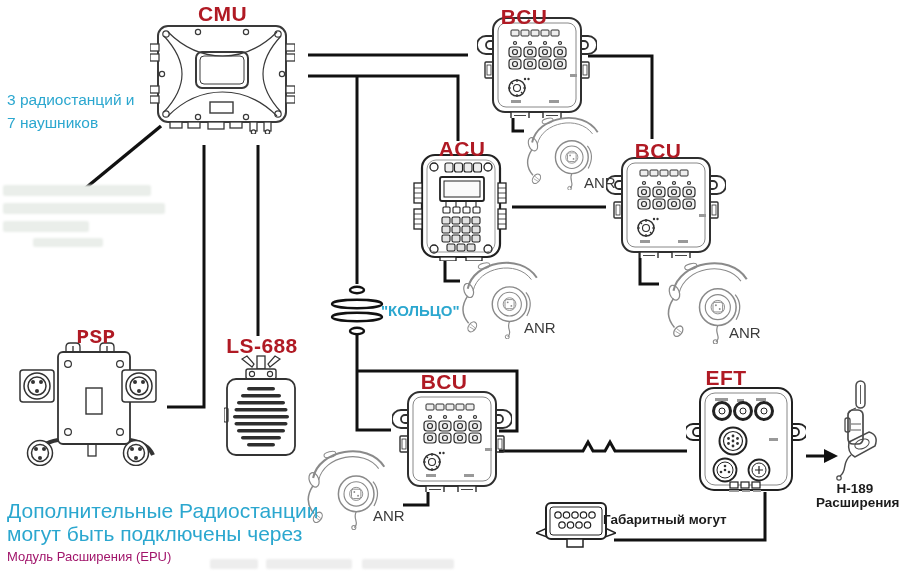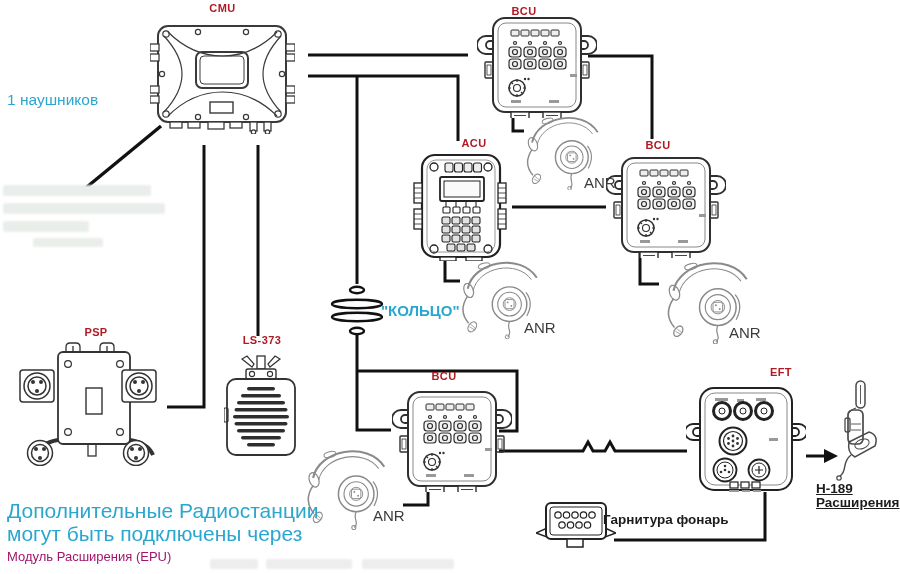--- a/index.html
+++ b/index.html
@@ -1,24 +1,24 @@
 <!DOCTYPE html>
 <html style="--device-label: #B01A24; --note-blue: #2BA7CF; --note-purple: #A1156B; --line: #111111;"><head>
 <meta charset="utf-8">
 <style>
   html,body{margin:0;padding:0;background:#fff;}
   .stage{position:relative;width:900px;height:574px;background:#fff;overflow:hidden;
          font-family:"Liberation Sans",sans-serif;}
   .abs{position:absolute;}
   .overlay{left:0;top:0;width:900px;height:574px;pointer-events:none;}
-  .device-label{font-weight:bold;color:var(--device-label,#B01A24);font-size:11px;
+  .device-label{font-weight:bold;color:var(--device-label,#B01A24);font-size:21px;
                 text-align:center;letter-spacing:.4px;white-space:nowrap;}
   .anr-label{font-size:15px;color:#3b3b3b;white-space:nowrap;}
   .black-label{font-size:13.5px;font-weight:bold;color:#1c1c1c;white-space:nowrap;}
-  .black-label.center{text-decoration:underline;}
+  .black-label.center{text-align:center;}
   .note-blue{color:var(--note-blue,#2BA7CF);font-size:15.5px;line-height:23px;white-space:nowrap;}
   .note-blue2{color:var(--note-blue,#2BA7CF);font-size:21px;line-height:22.5px;white-space:nowrap;}
   .note-purple{color:var(--note-purple,#A1156B);font-size:13px;line-height:23px;white-space:nowrap;}
   .ring-label{color:var(--note-blue,#2BA7CF);font-size:15px;font-weight:bold;white-space:nowrap;}
   .ghost{background:#eaeeea;border-radius:2px;filter:blur(1px);}
   .ghost2{background:#ededed;border-radius:2px;filter:blur(1px);}
   svg{display:block;}
 </style>
 </head>
 <body>
@@ -553,40 +553,41 @@
           <circle cx="34.5" cy="29" r="3.2"></circle>
           <circle cx="43" cy="29" r="3.2"></circle>
           <circle cx="51.5" cy="29" r="3.2"></circle>
       </g>
       <rect x="31" y="43" width="16" height="8" stroke-width="1.5" fill="#fff"></rect>
     </svg>
   </div>
 
   <div class="abs device-label" style="left:185px;top:2px;width:75px;">CMU</div>
   <div class="abs device-label" style="left:494px;top:5px;width:60px;">BCU</div>
-  <div class="abs device-label" style="left:444px;top:137px;width:60px;">ACU</div>
+  <div class="abs device-label" style="left:432px;top:137px;width:60px;">ACU</div>
   <div class="abs device-label" style="left:628px;top:139px;width:60px;">BCU</div>
   <div class="abs device-label" style="left:414px;top:370px;width:60px;">BCU</div>
-  <div class="abs device-label" style="left:66px;top:326px;width:60px;">PSP</div>
-  <div class="abs device-label" style="left:222px;top:334px;width:80px;">LS-373</div>
-  <div class="abs device-label" style="left:750px;top:366px;width:62px;">EFT</div>
+  <div class="abs device-label" style="left:66px;top:326px;width:60px;font-family:Liberation Mono, monospace;">PSP</div>
+  <div class="abs device-label" style="left:222px;top:334px;width:80px;">LS-688</div>
+  <div class="abs device-label" style="left:695px;top:366px;width:62px;">EFT</div>
 
   <div class="abs anr-label" style="left:584px;top:174px;">ANR</div>
   <div class="abs anr-label" style="left:729px;top:324px;">ANR</div>
   <div class="abs anr-label" style="left:524px;top:319px;">ANR</div>
   <div class="abs anr-label" style="left:373px;top:507px;">ANR</div>
 
   <div class="abs ring-label" style="left:381px;top:302px;">"КОЛЬЦО"</div>
 
   <div class="abs black-label center" style="left:816px;top:481px;width:78px;">Н-189</div>
   <div class="abs black-label center" style="left:816px;top:495px;width:78px;">Расширения</div>
-  <div class="abs black-label" style="left:603px;top:512px;">Гарнитура фонарь</div>
+  <div class="abs black-label" style="left:603px;top:512px;">Габаритный могут</div>
 
   <div class="abs" style="left:7px;top:88px;">
-    <div class="note-blue">1 наушников</div>
+    <div class="note-blue">3 радиостанций и</div>
+    <div class="note-blue">7 наушников</div>
   </div>
 
   <div class="abs" style="left:7px;top:500px;">
     <div class="note-blue2">Дополнительные Радиостанции</div>
     <div class="note-blue2">могут быть подключены через</div>
     <div class="note-purple">Модуль Расширения  (EPU)</div>
   </div>
 
 </div>
 

